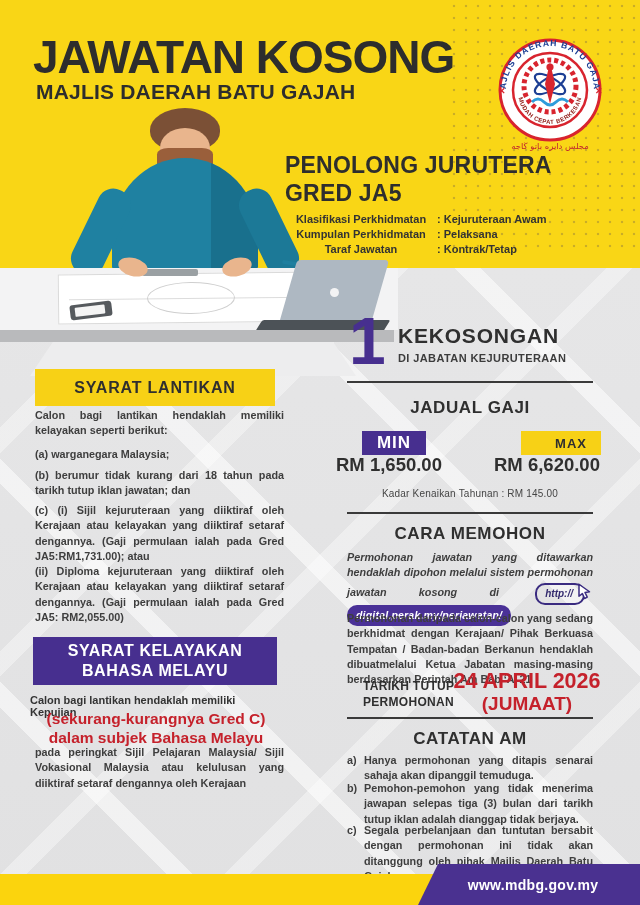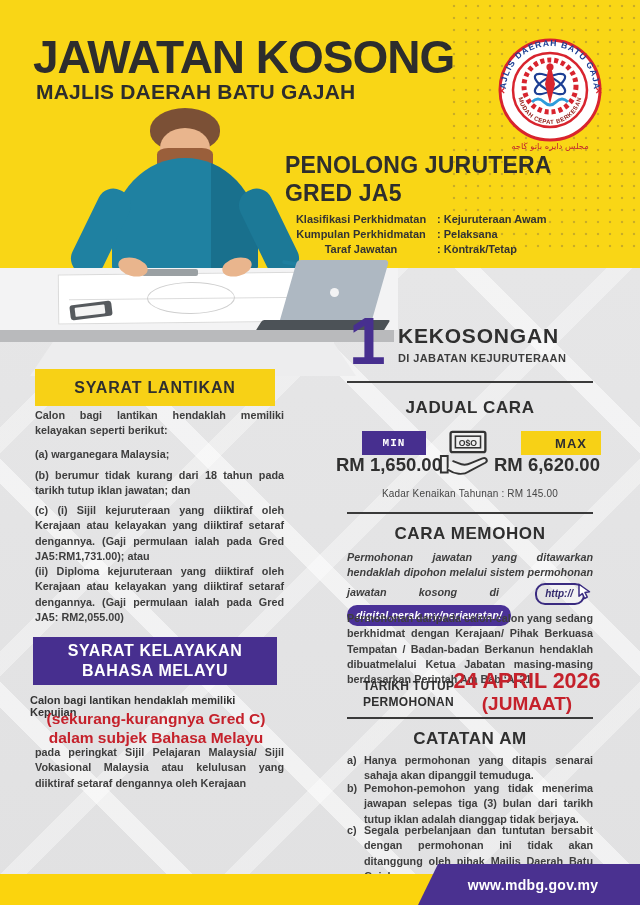--- a/index.html
+++ b/index.html
@@ -67,21 +67,21 @@
   
   .yellow-box{position:absolute;left:35px;top:369px;width:240px;height:37px;background:#F7D116;
     display:flex;align-items:center;justify-content:center;font-size:16px;font-weight:800;color:#2f2f2f;letter-spacing:.8px;}
   .lcol{left:35px;width:249px;}
   .purple-box{position:absolute;left:33px;top:637px;width:244px;height:48px;background:#472F8F;color:#fff;
     display:flex;flex-direction:column;align-items:center;justify-content:center;font-size:16px;font-weight:800;letter-spacing:.6px;line-height:1.25;}
   .bm-intro{position:absolute;left:30px;top:694px;width:252px;text-align:left;font-size:11px;font-weight:800;color:#333;}
   .bm-highlight{position:absolute;left:30px;top:710px;width:252px;text-align:center;font-size:15.5px;font-weight:800;color:#C5212B;line-height:1.2;}
   
   .min-badge{position:absolute;left:362px;top:431px;width:64px;height:24px;background:#472F8F;color:#fff;
-    display:flex;align-items:center;justify-content:center;font-size:11px;font-weight:800;letter-spacing:1px;font-family:Liberation Mono, monospace;}
+    display:flex;align-items:center;justify-content:center;font-size:17px;font-weight:800;letter-spacing:1px;}
   .max-badge{position:absolute;left:521px;top:431px;width:60px;height:24px;background:#F7D116;color:#2f2f2f;
     display:flex;align-items:center;justify-content:center;font-size:13px;font-weight:800;letter-spacing:1px;padding-left:20px;}
   .min-value{position:absolute;left:336px;top:454px;font-size:18.5px;font-weight:800;color:#2f2f2f;}
   .max-value{position:absolute;left:494px;top:454px;font-size:18.5px;font-weight:700;color:#2f2f2f;}
   .money-icon{position:absolute;left:438px;top:429px;width:58px;height:54px;}
   .kadar{position:absolute;left:347px;top:488px;width:246px;text-align:center;font-size:10px;font-weight:400;color:#454545;letter-spacing:.2px;}
   
   .url-scheme{display:inline-block;border:2px solid #3A2B80;border-radius:10px;padding:2px 10px 2px 8px;
     font-size:10px;font-weight:800;color:#332a6e;margin:2px 0 0 4px;vertical-align:middle;background:transparent;}
   .cursor-icon{display:inline-block;width:15px;height:19px;margin-left:-9px;margin-right:2px;vertical-align:-6px;position:relative;z-index:2;}
@@ -199,34 +199,25 @@
     <span>SYARAT KELAYAKAN</span>
     <span>BAHASA MELAYU</span>
   </div>
   <div class="bm-intro">Calon bagi lantikan hendaklah memiliki Kepujian</div>
   <div class="bm-highlight">
     <div>(sekurang-kurangnya Gred C)</div>
     <div>dalam subjek Bahasa Melayu</div>
   </div>
   <div class="abs body-text lcol" style="top:745px;">pada peringkat Sijil Pelajaran Malaysia/ Sijil Vokasional Malaysia atau kelulusan yang diiktiraf setaraf dengannya oleh Kerajaan</div>
 
-  <div class="h-section" style="top:398px;">JADUAL CARA</div>
+  <div class="h-section" style="top:398px;">JADUAL GAJI</div>
   <div class="min-badge">MIN</div>
   <div class="max-badge">MAX</div>
   <div class="min-value">RM 1,650.00</div>
   <div class="max-value">RM 6,620.00</div>
-  <div class="money-icon">
-    <svg width="58" height="54" viewBox="0 0 60 54">
-      <rect x="13" y="2" width="36" height="21" rx="2" fill="#efefef" stroke="#333" stroke-width="2.4"></rect>
-      <rect x="18" y="6.5" width="26" height="12" fill="none" stroke="#333" stroke-width="1.6"></rect>
-      <text x="31" y="16.5" font-size="9" font-weight="bold" fill="#333" text-anchor="middle" font-family="Liberation Sans, sans-serif">O$O</text>
-      <path d="M3 27 h7 v17 h-7 z" fill="#efefef" stroke="#333" stroke-width="2"></path>
-      <path d="M10 41 c7 5 16 6 22 2 l17 -9 c3 -1.8 1 -6.2 -3 -4.6 l-12 5 c-4 2 -9 2 -13 0 l-6 -2.4" fill="#efefef" stroke="#333" stroke-width="2" stroke-linejoin="round"></path>
-    </svg>
-  </div>
   <div class="kadar">Kadar Kenaikan Tahunan :  RM 145.00</div>
   <div class="divider dv2"></div>
 
   <div class="h-section" style="top:524px;">CARA MEMOHON</div>
   <div class="abs body-text" style="left:347px;top:550px;width:246px;font-style:italic;">
     <span>Permohonan jawatan yang ditawarkan hendaklah dipohon melalui sistem permohonan jawatan kosong di</span>
     <span class="url-scheme">http://</span><span class="cursor-icon"><svg width="15" height="19" viewBox="0 0 20 24">
           <path d="M4 1 L4 17 L8.5 13.5 L11.5 20 L15 18.2 L12 12 L18 11 Z" fill="#fff" stroke="#3A2B80" stroke-width="2" stroke-linejoin="round"></path>
         </svg></span><span class="url-pill">digital.perak.my/perjawatan/</span>
   </div>

